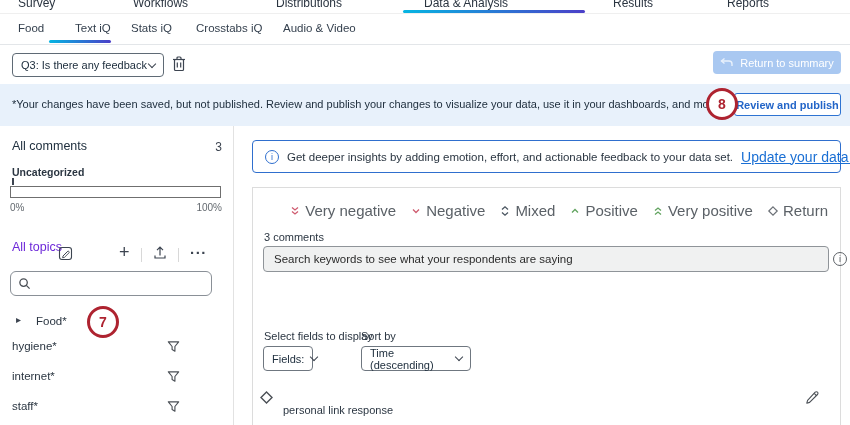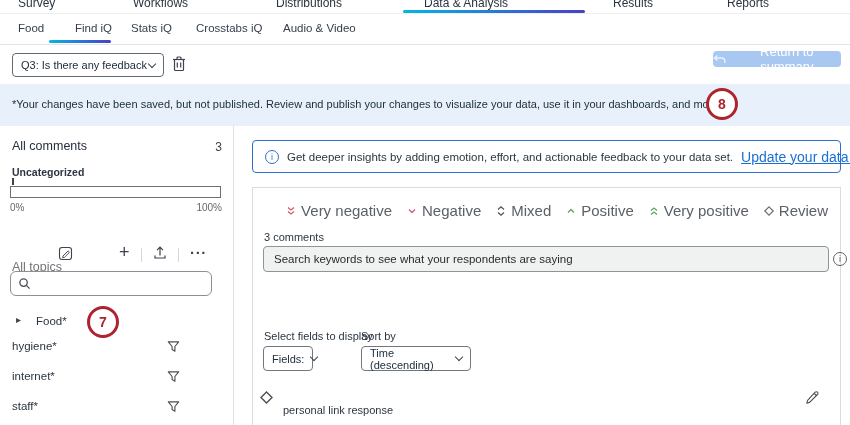--- a/index.html
+++ b/index.html
@@ -23,22 +23,22 @@
     background:linear-gradient(90deg,#06b5e2,#4b3fc8); }
 
   
   #qrow { left:0; top:45px; width:850px; height:39px; background:#fff; }
   #q-select { position:absolute; left:12px; top:8px; width:152px; height:24px; border:1px solid #5f6a75;
     border-radius:4px; background:#fff; display:flex; align-items:center; padding:0 8px; cursor:pointer; }
   #q-select .lbl { font-size:11px; color:#20303f; white-space:nowrap; overflow:hidden; flex:1; }
   .chev { display:inline-block; width:6px; height:6px; border-right:1.4px solid #3c4450;
     border-bottom:1.4px solid #3c4450; transform:rotate(45deg); margin-top:-3px; flex:none; }
   #trash-btn { position:absolute; left:171px; top:10px; width:18px; height:20px; cursor:pointer; }
-  #return-btn { position:absolute; left:713px; top:6px; width:128px; height:16px; background:#a9c8f1;
-    border:none; border-radius:4px; color:#fff; font-size:13px; display:flex; align-items:center;
+  #return-btn { position:absolute; left:713px; top:6px; width:128px; height:23px; background:#a9c8f1;
+    border:none; border-radius:4px; color:#fff; font-size:11px; display:flex; align-items:center;
     justify-content:center; gap:6px; cursor:pointer; font-family:inherit; }
 
   
   #notice { left:0; top:84px; width:850px; height:42px; background:#e8f1fb; }
   #notice-msg { position:absolute; left:12px; top:14px; font-size:11px; color:#20303f; white-space:nowrap; }
   #review-btn { position:absolute; left:734px; top:9px; width:107px; height:23px; background:#fff;
     border:1px solid #2e73d2; border-radius:3px; color:#2365c8; font-size:11px; font-weight:600;
     cursor:pointer; font-family:inherit; }
   .annot-circle { position:absolute; width:32px; height:32px; border:3.5px solid #ae2330; border-radius:50%;
     background:#fff; color:#ae2330; font-size:14px; font-weight:bold; display:flex; align-items:center;
@@ -49,21 +49,21 @@
   
   #side-divider { left:233px; top:126px; width:1px; height:299px; background:#e2e2e2; }
   #allcomments-label { left:12px; top:139px; font-size:12.5px; color:#20303f; }
   #allcomments-count { left:198px; top:140px; width:24px; text-align:right; font-size:12px; color:#3c4450; }
   #uncat-label { left:12px; top:166px; font-size:10.5px; font-weight:bold; color:#2b3642; }
   #uncat-tick { left:12px; top:178px; width:2px; height:7px; background:#3c4450; }
   #uncat-bar { left:10px; top:186px; width:211px; height:12px; border:1px solid #6f6f6f; background:#fff; }
   .pct { position:absolute; top:202px; font-size:10px; color:#63696f; }
   #pct0 { left:10px; } #pct100 { left:192px; width:30px; text-align:right; }
 
-  #alltopics-label { left:12px; top:260px; font-size:12.5px; color:#737373; }
+  #alltopics-label { left:12px; top:240px; font-size:12.5px; color:#6d28d9; }
   .side-icon-btn { position:absolute; cursor:pointer; }
   #plus-btn { left:119px; top:243px; font-size:18px; font-weight:300; color:#3c4450; line-height:18px; }
   .vdiv { position:absolute; top:248px; width:1px; height:14px; background:#d8d8d8; }
   #dots-btn { left:190px; top:240px; font-size:15px; font-weight:bold; letter-spacing:1.5px; color:#3c4450; }
   #find-box { left:10px; top:271px; width:202px; height:25px; border:1px solid #8a9097; border-radius:6px;
     background:#fff; display:flex; align-items:center; padding:0 7px; gap:6px; }
   #find-input { border:none; outline:none; background:transparent; font-size:11px; color:#2b3642;
     width:150px; font-family:inherit; }
   #find-input::placeholder { color:#444b52; opacity:1; }
 
@@ -113,21 +113,21 @@
   <span class="navitem" style="left:133px">Workflows</span>
   <span class="navitem" style="left:276px">Distributions</span>
   <span class="navitem" style="left:424px">Data &amp; Analysis</span>
   <span class="navitem" style="left:613px">Results</span>
   <span class="navitem" style="left:727px">Reports</span>
   <div id="nav-underline" class="abs"></div>
 </div>
 
 <div id="tabbar" class="abs">
   <span class="tab" style="left:18px">Food</span>
-  <span class="tab" style="left:75px">Find iQ</span>
+  <span class="tab" style="left:75px">Text iQ</span>
   <span class="tab" style="left:131px">Stats iQ</span>
   <span class="tab" style="left:196px">Crosstabs iQ</span>
   <span class="tab" style="left:283px">Audio &amp; Video</span>
   <div id="tab-underline"></div>
 </div>
 
 <div id="qrow" class="abs">
   <div id="q-select">
     <span class="lbl">Q3: Is there any feedback you'</span>
     <span class="chev"></span>
@@ -144,20 +144,21 @@
     <svg width="14" height="11" viewBox="0 0 14 11" fill="none" stroke="#e9f1fb" stroke-width="1.4">
       <path d="M4.5 1.5 L1.5 4 L4.5 6.5"></path>
         <path d="M1.5 4 H9 a3 3 0 0 1 3 3 v2"></path>
     </svg>
     <span>Return to summary</span>
   </button>
 </div>
 
 <div id="notice" class="abs">
   <span id="notice-msg">*Your changes have been saved, but not published. Review and publish your changes to visualize your data, use it in your dashboards, and more.</span>
+  <button id="review-btn">Review and publish</button>
 </div>
 <div id="circle8" class="annot-circle">8</div>
 
 <div id="side-divider" class="abs"></div>
 
 <div id="allcomments-label" class="abs">All comments</div>
 <div id="allcomments-count" class="abs">3</div>
 
 <div id="uncat-label" class="abs">Uncategorized</div>
 <div id="uncat-tick" class="abs"></div>
@@ -252,21 +253,21 @@
     <svg width="12" height="12" viewBox="0 0 12 12" fill="none" stroke="#61a35f" stroke-width="1.3">
       <path d="M3 5.5 L6 3 L9 5.5"></path>
         <path d="M3 9.5 L6 7 L9 9.5"></path>
     </svg>
     <span>Very positive</span>
   </span>
   <span class="legend-item">
     <svg width="12" height="12" viewBox="0 0 12 12" fill="none" stroke="#6b7076" stroke-width="1.2">
       <path d="M6 1.8 L10.2 6 L6 10.2 L1.8 6 Z"></path>
     </svg>
-    <span>Review</span>
+    <span>Return</span>
   </span>
 </div>
 
 <div id="comments-count" class="abs">3 comments</div>
 
 <input id="kw-search" class="abs" type="text" placeholder="Search keywords to see what your respondents are saying" style="">
 <span id="kw-info">
   <span class="info-i info-gray">i</span>
 </span>
 

